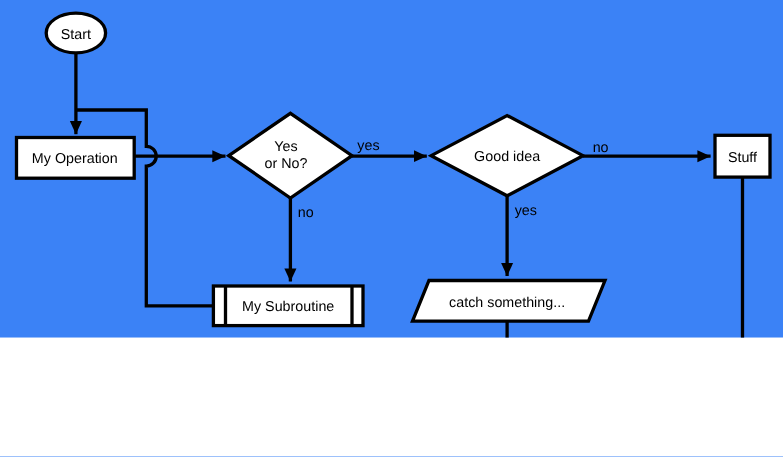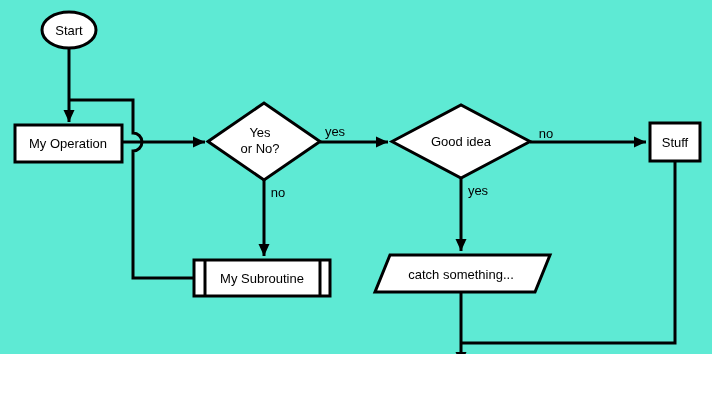--- a/index.html
+++ b/index.html
@@ -1,20 +1,20 @@
 <!DOCTYPE html>
 <html><head>
 <meta charset="utf-8">
 <style>
   html, body { margin: 0; padding: 0; background: #ffffff; }
   .canvas {
     position: relative;
     width: 712px;
-    height: 354px;
-    background: #5eead4;
+    height: 307px;
+    background: #3b82f6;
     overflow: hidden;
   }
   svg text {
     font-family: "Liberation Sans", sans-serif;
     font-size: 13px;
     fill: #000000;
   }
   .shape { fill: #ffffff; stroke: #000000; stroke-width: 3; }
   .edge  { fill: none;    stroke: #000000; stroke-width: 3; }
   .bar   { stroke: #000000; stroke-width: 3; }

